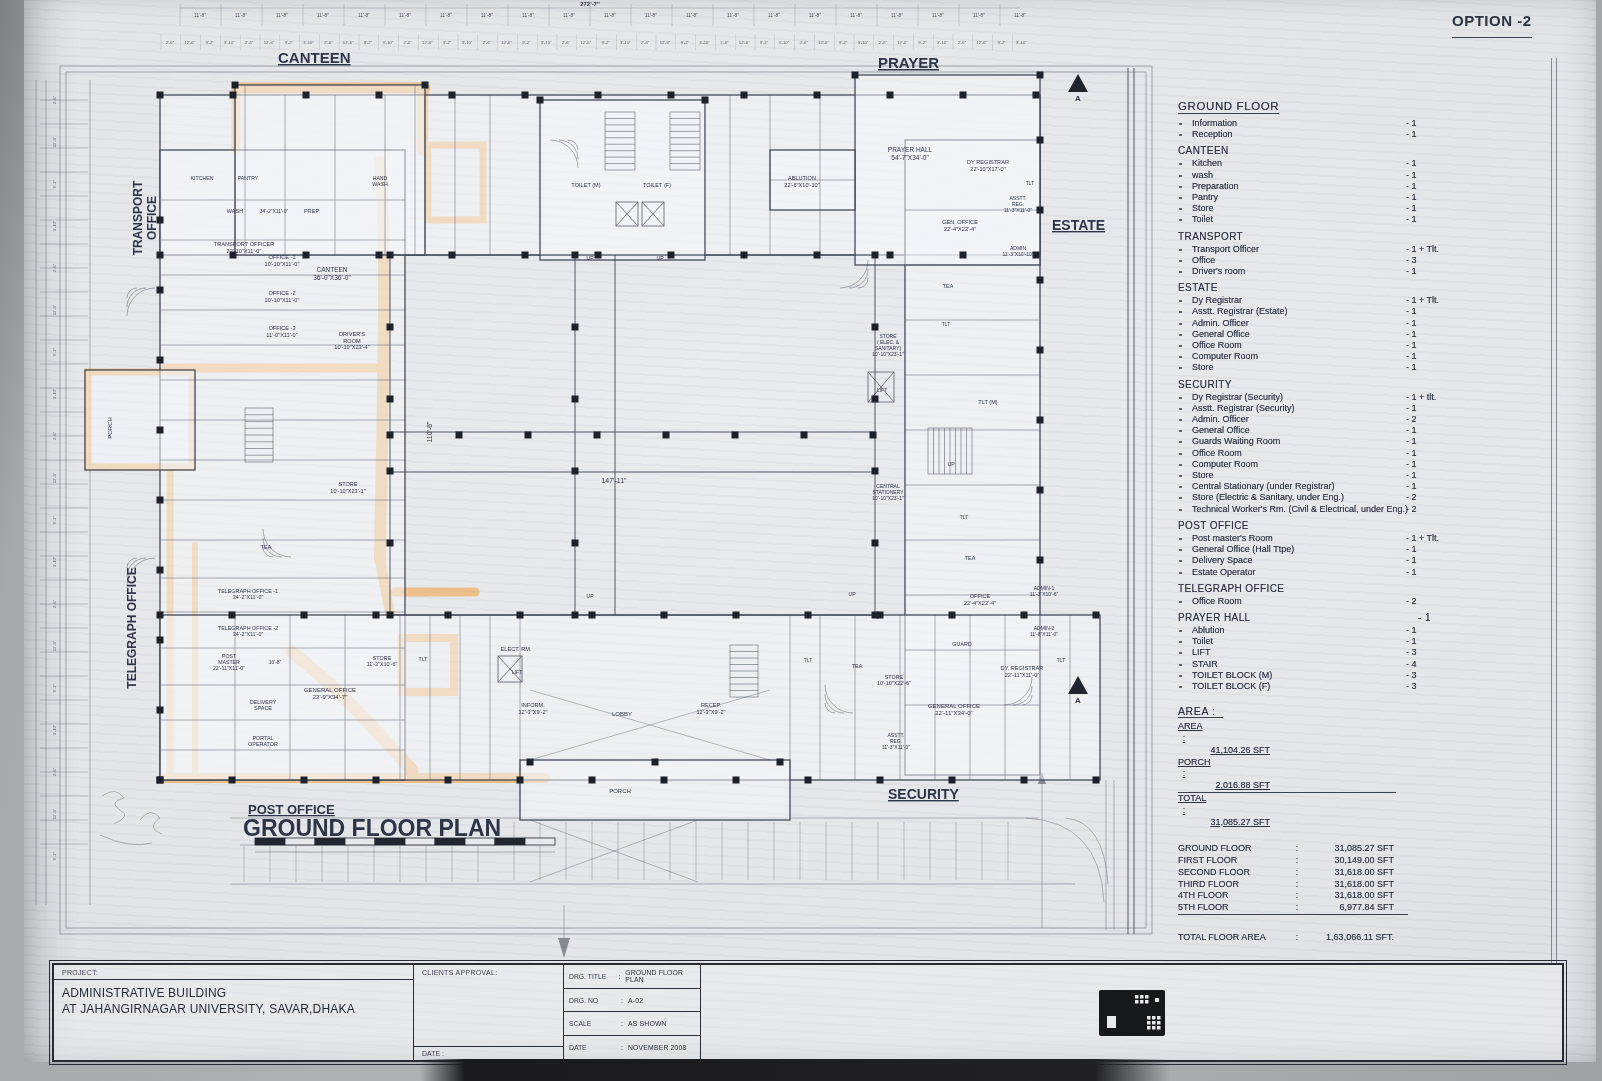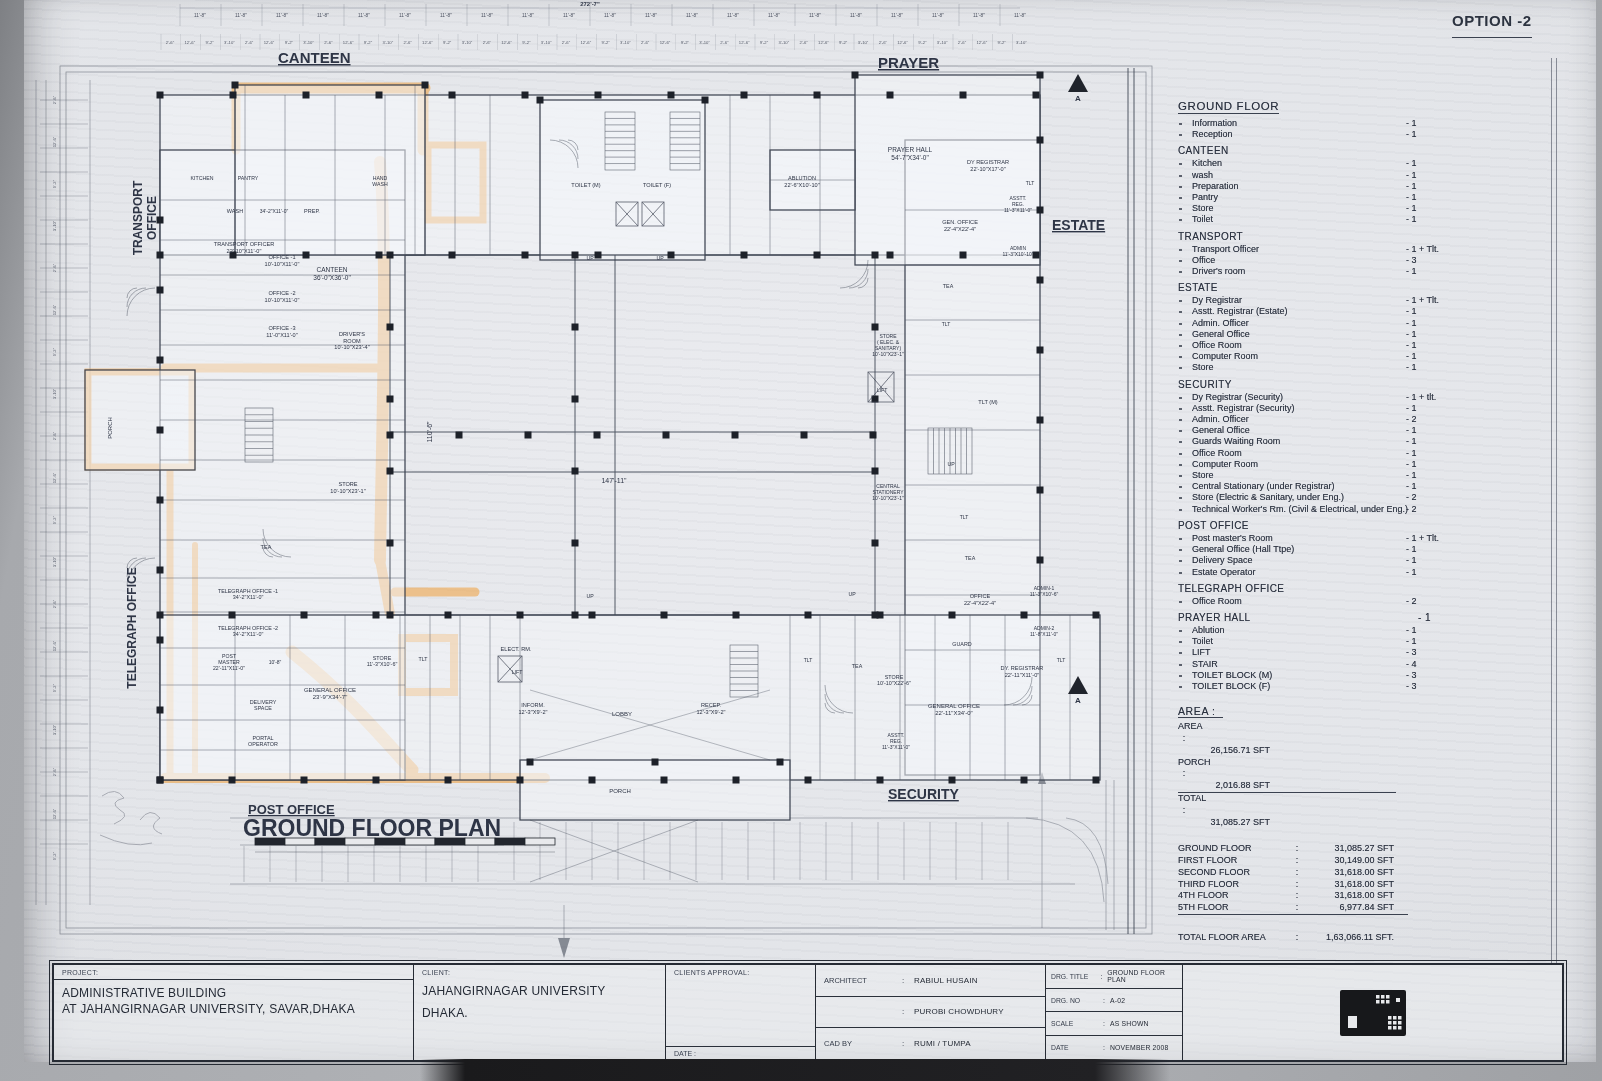--- a/index.html
+++ b/index.html
@@ -23,21 +23,21 @@
 
   .legend{position:absolute;left:1166px;top:100px;width:300px;font-size:9px;color:#2b3240;
     text-shadow:0 0 .4px rgba(43,50,64,.55);}
   .lg-title{font-size:11.5px;letter-spacing:.6px;margin:0 0 4px 12px;border-bottom:1px solid #3a414f;
     display:inline-block;padding-bottom:1px;}
   .lg-head{position:relative;font-size:10px;letter-spacing:.4px;margin:5px 0 2px 12px;}
   .lg-row{position:relative;padding-left:26px;line-height:11.2px;}
   .lg-b{position:absolute;left:13px;top:5px;width:3px;height:2px;background:#39404e;opacity:.8;}
   .lg-count{position:absolute;left:240px;white-space:nowrap;}
   .lg-count::before{content:"-  ";}
-  .area{margin-top:13px;margin-left:12px;width:218px;}
+  .area{margin-top:13px;margin-left:12px;width:218px;text-decoration:underline;}
   .ar-title{font-size:10.5px;letter-spacing:.6px;border-bottom:1px solid #3a414f;display:inline-block;
     margin-bottom:3px;padding-right:8px;}
   .ar-row{display:flex;font-size:9px;line-height:11.8px;flex-direction:column;}
   .ar-row.u{border-bottom:1px solid #3a414f;}
   .ar-l{width:58px;}
   .ar-c{width:12px;text-align:center;} .ar-c::before{content:":";}
   .ar-v{width:92px;text-align:right;}
   .floors{margin-top:15px;margin-left:12px;width:230px;}
   .fl-row{display:flex;font-size:9px;line-height:11.8px;}
   .fl-l{width:112px;} .fl-c{width:14px;text-align:center;} .fl-c::before{content:":";}
@@ -777,21 +777,21 @@
           <div class="lg-row"><span class="lg-b"></span><span class="lg-l">TOILET BLOCK (F)</span><span class="lg-count">3</span></div>
         </div>
       </div>
 
     <div class="area">
       <div class="ar-title">AREA :</div>
       <div id="area-rows">
           <div class="ar-row">
             <span class="ar-l">AREA</span>
             <span class="ar-c"></span>
-            <span class="ar-v">26,156.71 SFT</span>
+            <span class="ar-v">41,104.26 SFT</span>
           </div>
           <div class="ar-row u">
             <span class="ar-l">PORCH</span>
             <span class="ar-c"></span>
             <span class="ar-v">2,016.88 SFT</span>
           </div>
           <div class="ar-row">
             <span class="ar-l">TOTAL</span>
             <span class="ar-c"></span>
             <span class="ar-v">31,085.27 SFT</span>
@@ -840,45 +840,23 @@
     </div>
   </div>
 
   <div class="tblock">
     <div class="tb-col tb-project">
       <div class="tb-lab">PROJECT:</div>
       <div class="tb-line"></div>
       <div class="tb-big">ADMINISTRATIVE BUILDING</div>
       <div class="tb-big">AT JAHANGIRNAGAR UNIVERSITY, SAVAR,DHAKA</div>
     </div>
-    <div class="tb-col tb-client">
-      <div class="tb-lab">CLIENT:</div>
-      <div class="tb-big">JAHANGIRNAGAR UNIVERSITY</div>
-      <div class="tb-big">DHAKA.</div>
-    </div>
     <div class="tb-col tb-approval">
       <div class="tb-lab">CLIENTS APPROVAL:</div>
       <div class="tb-date">DATE :</div>
-    </div>
-    <div class="tb-col tb-arch">
-      <div class="tb-row">
-        <span class="tb-rlab">ARCHITECT</span>
-        <span class="tb-colon"></span>
-        <span class="tb-rval">RABIUL HUSAIN</span>
-      </div>
-      <div class="tb-row">
-        <span class="tb-rlab"></span>
-        <span class="tb-colon"></span>
-        <span class="tb-rval">PUROBI CHOWDHURY</span>
-      </div>
-      <div class="tb-row">
-        <span class="tb-rlab">CAD BY</span>
-        <span class="tb-colon"></span>
-        <span class="tb-rval">RUMI / TUMPA</span>
-      </div>
     </div>
     <div class="tb-col tb-drg">
       <div class="tb-row">
         <span class="tb-rlab">DRG. TITLE</span>
         <span class="tb-colon"></span>
         <span class="tb-rval">GROUND FLOOR PLAN</span>
       </div>
       <div class="tb-row">
         <span class="tb-rlab">DRG. NO</span>
         <span class="tb-colon"></span>

